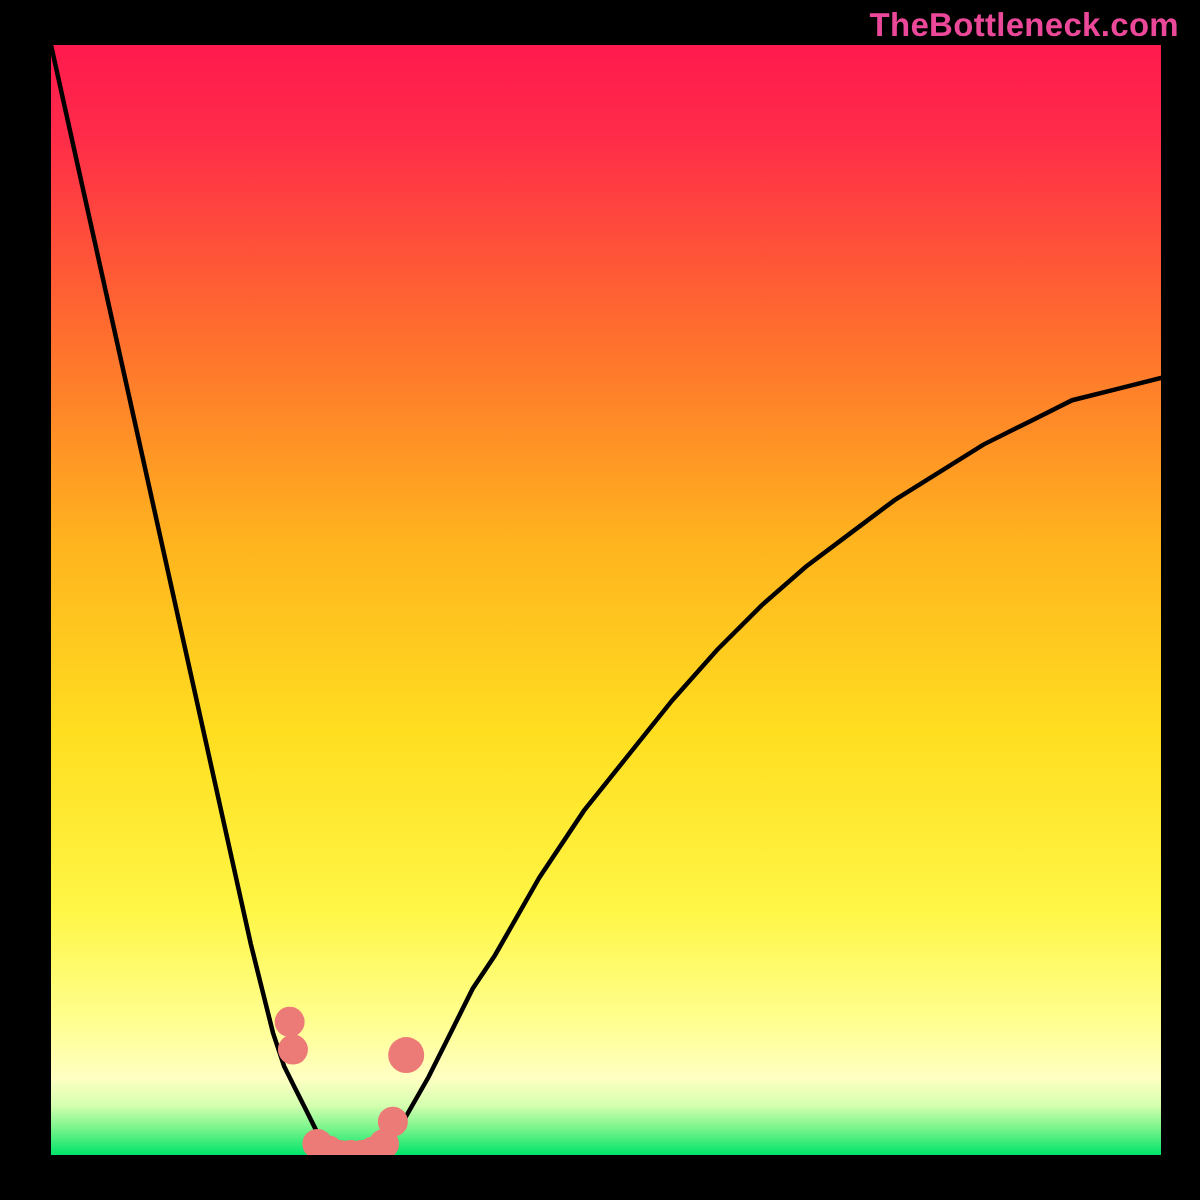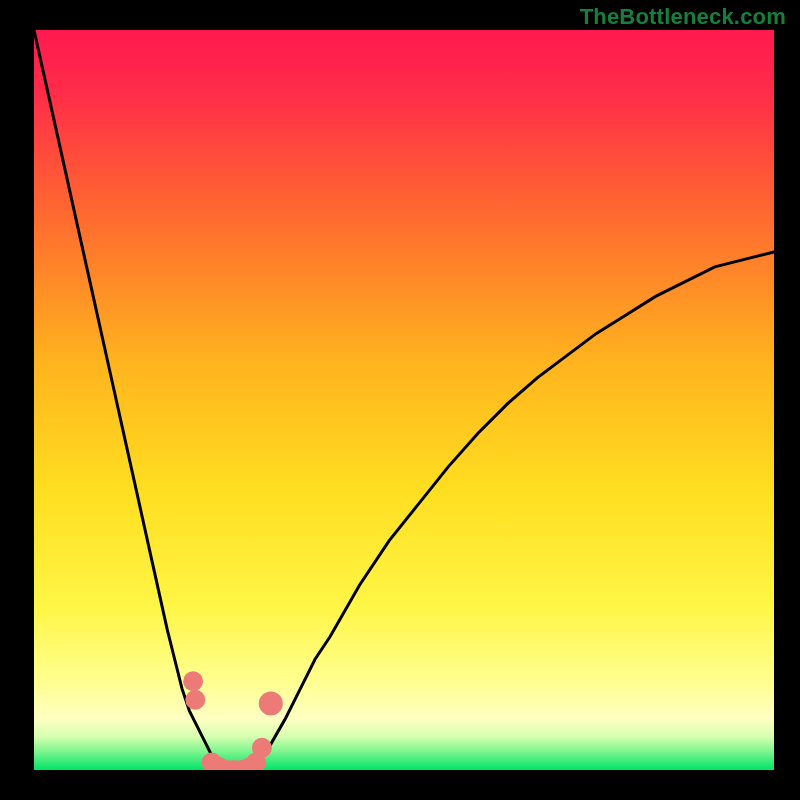--- a/index.html
+++ b/index.html
@@ -14,21 +14,21 @@
     position: absolute;
     background: #000;
   }
   .watermark {
     position: absolute;
     top: 4px;
     right: 14px;
     font-family: Arial, Helvetica, sans-serif;
     font-size: 22px;
     font-weight: 600;
-    color: #15803d;
+    color: #ec4899;
     letter-spacing: 0.2px;
   }
   .plot {
     position: absolute;
     left: 34px;
     top: 30px;
     width: 740px;
     height: 740px;
   }
   svg {

